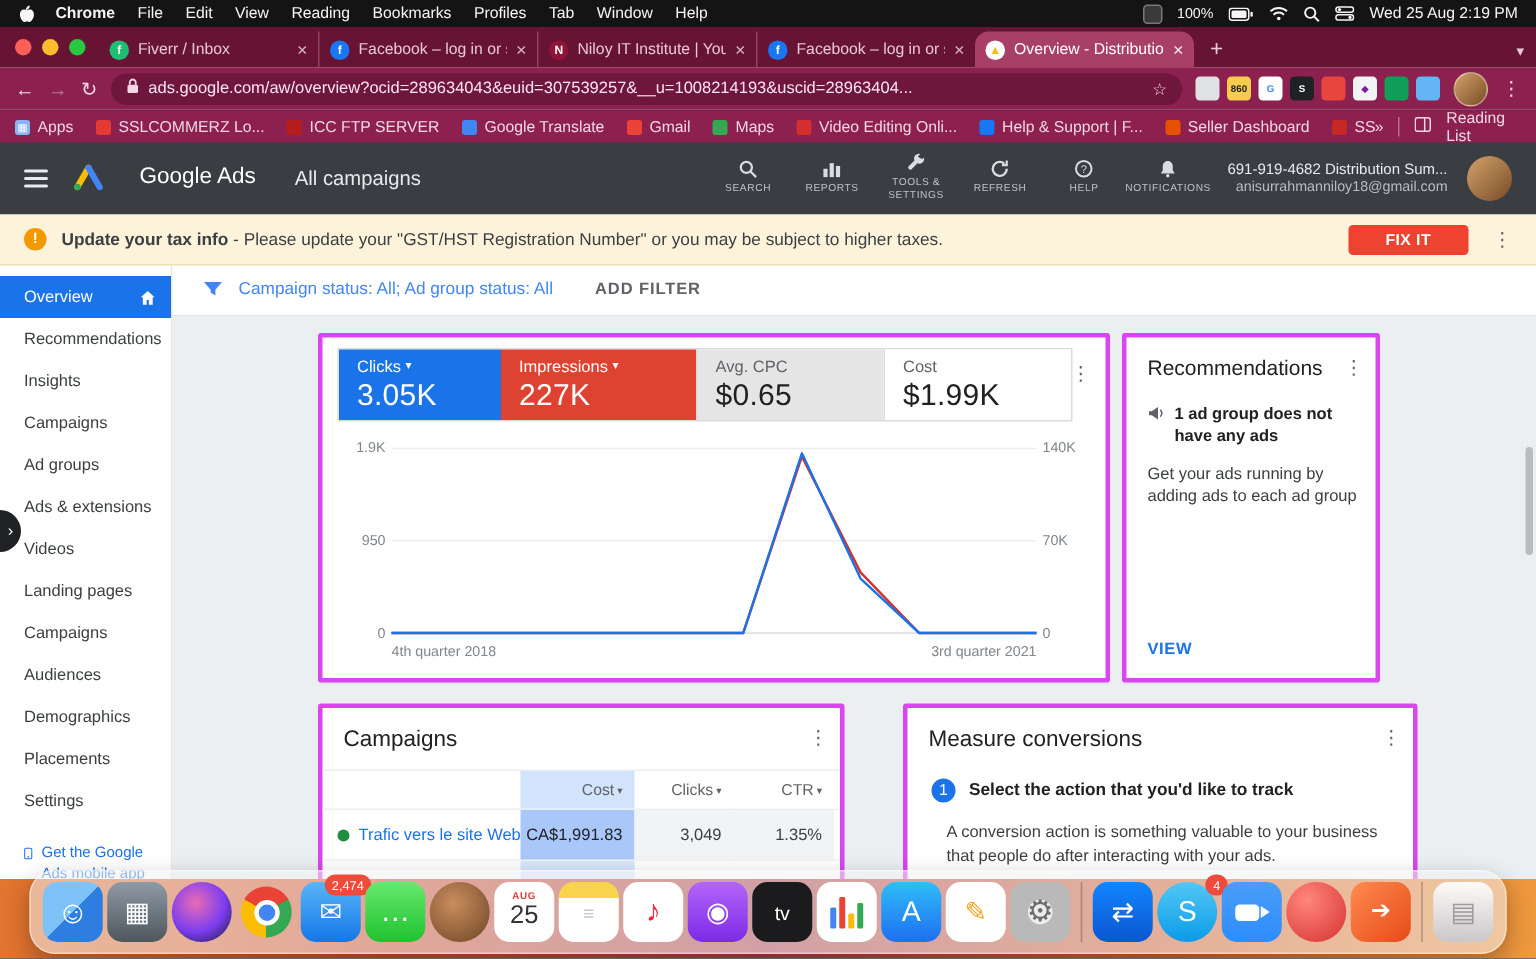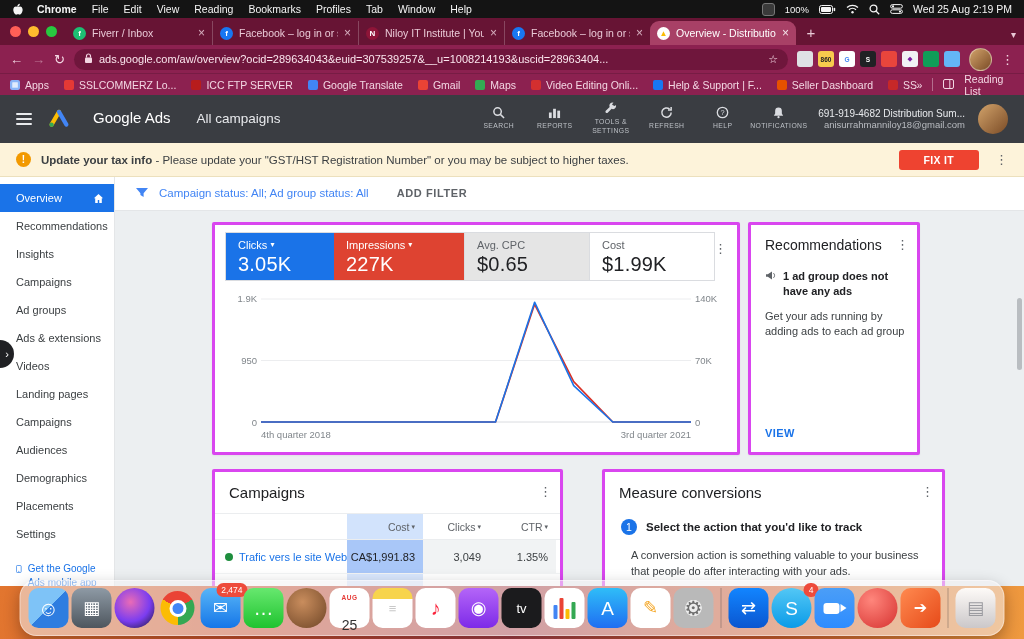--- a/index.html
+++ b/index.html
@@ -183,21 +183,21 @@
   .dock-item.round{border-radius:50%;}
   .dock-glyph{font-size:17px;line-height:1;}
   .badge{position:absolute;top:-5px;right:-7px;background:#ee4b3c;color:#fff;font-size:8.5px;
     padding:2px 5px;border-radius:9px;white-space:nowrap;}
   .dock-div{width:1px;height:40px;background:rgba(60,60,60,.35);margin:0 4px;flex:0 0 auto;}
   .chrome-outer{width:34px;height:34px;border-radius:50%;display:flex;align-items:center;justify-content:center;
     background:conic-gradient(from -60deg,#ea4335 0 120deg,#34a853 120deg 240deg,#fbbc04 240deg 360deg);}
   .chrome-inner{width:11px;height:11px;border-radius:50%;background:#4286f5;border:3.5px solid #fff;}
   .cal{width:100%;height:100%;background:#fff;border-radius:10px;text-align:center;}
   .cal-m{font-size:6.5px;color:#e53935;font-weight:bold;letter-spacing:.5px;margin-top:6px;}
-  .cal-d{font-size:14px;color:#333;line-height:1;margin-top:17px;}
+  .cal-d{font-size:17px;color:#333;line-height:1;margin-top:0;}
   .bars{display:flex;align-items:flex-end;gap:2px;height:22px;}
   .bars i{width:4px;border-radius:1px;display:block;}
   .cam-wrap{display:flex;align-items:center;}
   .cam{width:16px;height:11px;background:#fff;border-radius:3px;}
   .cam-tri{width:0;height:0;border-top:4px solid transparent;border-bottom:4px solid transparent;
     border-left:6px solid #fff;margin-left:1px;}
 </style>
 </head>
 <body>
 

